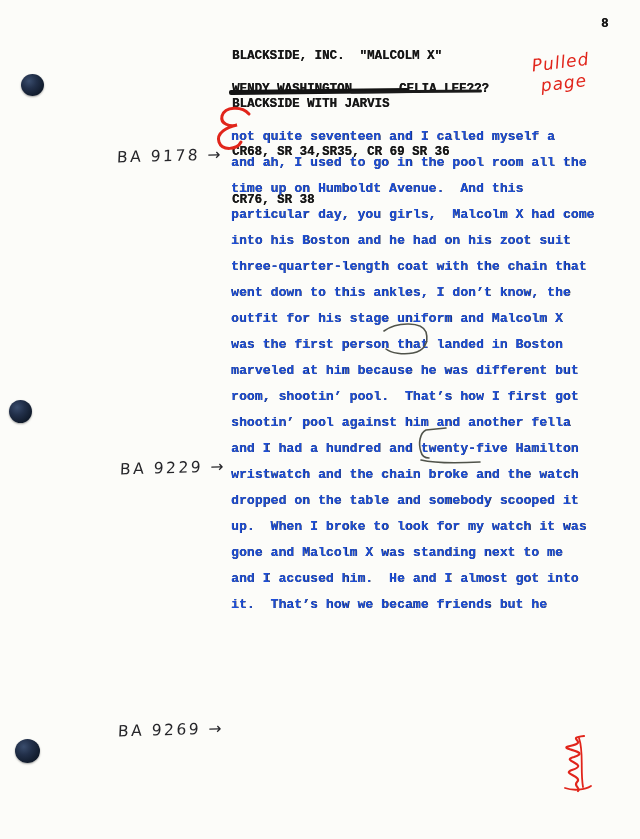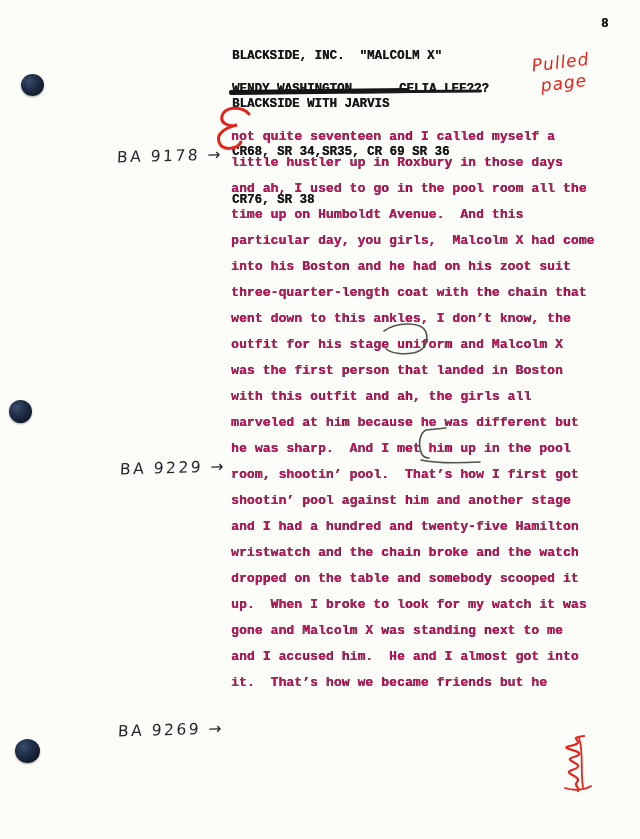--- a/index.html
+++ b/index.html
@@ -44,21 +44,21 @@
     color:#e1251b; font-size:17px; line-height:21px;
     transform:rotate(-7deg); letter-spacing:1px; white-space:pre;
   }
 
   .transcript {
     position:absolute; left:231px; top:124px; width:380px;
   }
   .tline {
     height:26px; line-height:26px; font-size:13px; white-space:pre;
     font-family:"Liberation Mono", monospace; font-weight:700;
-    color:#be185d; text-shadow:0.3px 0 0 #171717; letter-spacing:0.1px;
+    color:#1d4ed8; text-shadow:0.3px 0 0 #171717; letter-spacing:0.1px;
   }
 
   .ba-note {
     position:absolute;
     font-family:"DejaVu Sans", sans-serif;
     color:#26262a; font-size:15.5px; letter-spacing:2.5px;
     transform:rotate(-1.5deg) skewX(-4deg); white-space:pre;
   }
   .ba-1 { left:117px; top:147px; }
   .ba-2 { left:120px; top:459px; }
@@ -103,34 +103,31 @@
 
   <div class="pulled-page">Pulled
  page</div>
 
   <div class="ba-note ba-1">BA 9178 →</div>
   <div class="ba-note ba-2">BA 9229 →</div>
   <div class="ba-note ba-3">BA 9269 →</div>
 
   <div class="transcript">
       <div class="tline">not quite seventeen and I called myself a</div>
-      <div class="tline">little hustler up in Roxbury in those days</div>
       <div class="tline">and ah, I used to go in the pool room all the</div>
       <div class="tline">time up on Humboldt Avenue.  And this</div>
       <div class="tline">particular day, you girls,  Malcolm X had come</div>
       <div class="tline">into his Boston and he had on his zoot suit</div>
       <div class="tline">three-quarter-length coat with the chain that</div>
       <div class="tline">went down to this ankles, I don’t know, the</div>
       <div class="tline">outfit for his stage uniform and Malcolm X</div>
       <div class="tline">was the first person that landed in Boston</div>
-      <div class="tline">with this outfit and ah, the girls all</div>
       <div class="tline">marveled at him because he was different but</div>
-      <div class="tline">he was sharp.  And I met him up in the pool</div>
       <div class="tline">room, shootin’ pool.  That’s how I first got</div>
-      <div class="tline">shootin’ pool against him and another stage</div>
+      <div class="tline">shootin’ pool against him and another fella</div>
       <div class="tline">and I had a hundred and twenty-five Hamilton</div>
       <div class="tline">wristwatch and the chain broke and the watch</div>
       <div class="tline">dropped on the table and somebody scooped it</div>
       <div class="tline">up.  When I broke to look for my watch it was</div>
       <div class="tline">gone and Malcolm X was standing next to me</div>
       <div class="tline">and I accused him.  He and I almost got into</div>
       <div class="tline">it.  That’s how we became friends but he</div>
     </div>
 
   <div class="mark" style="left:212px; top:105px;">

